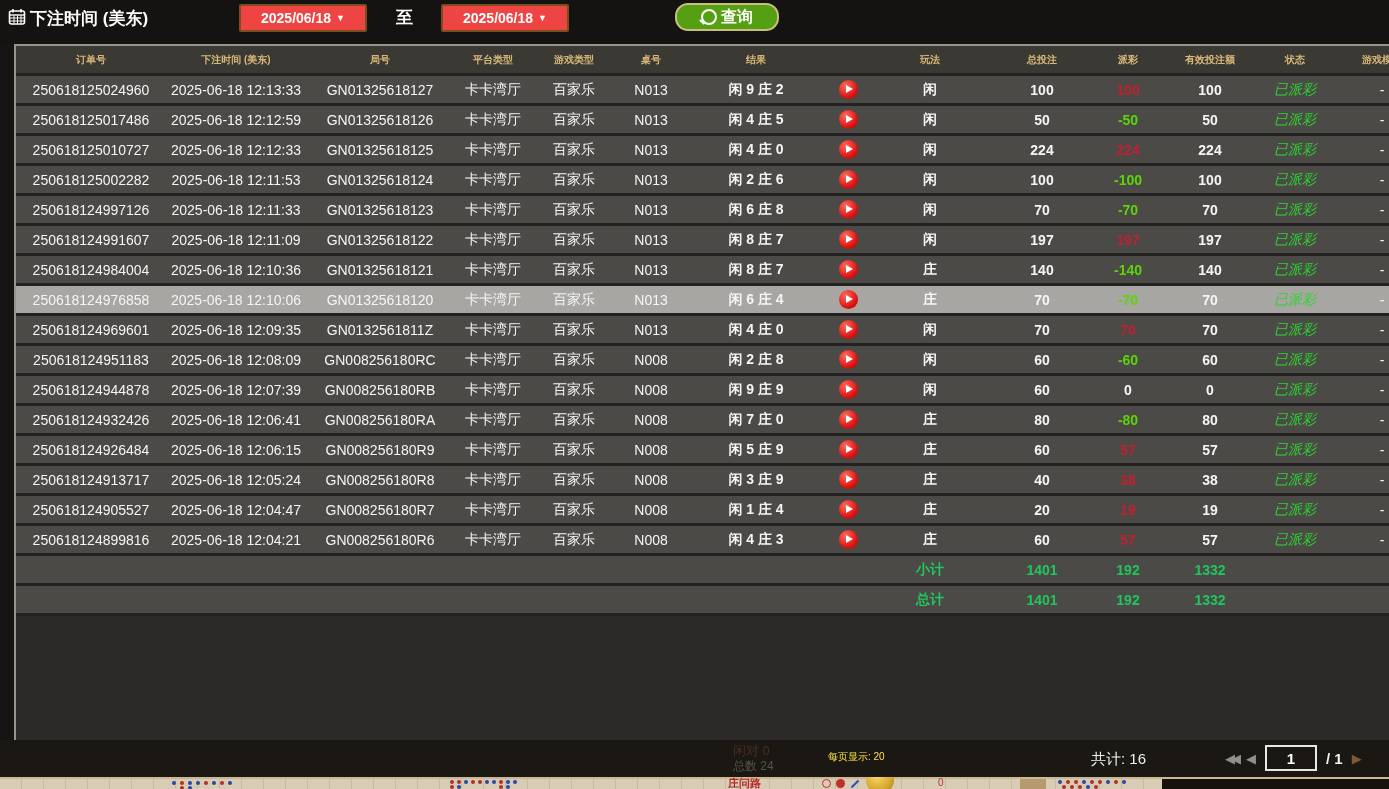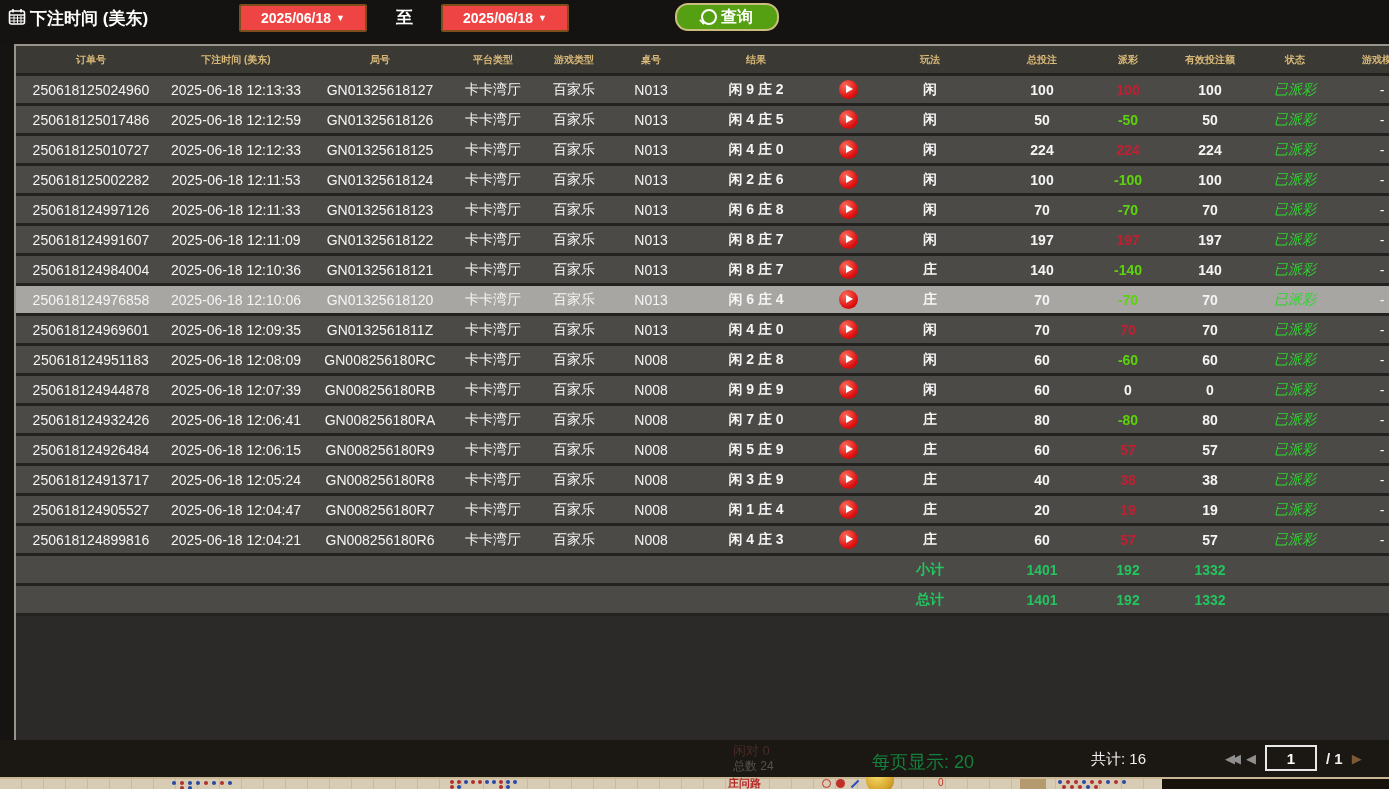--- a/index.html
+++ b/index.html
@@ -43,21 +43,21 @@
   .status-c{color:#2fd42f !important;font-style:italic;}
   .replay{position:relative;width:19px;height:19px;border-radius:50%;
           background:radial-gradient(circle at 35% 30%,#ff6a5a,#dc1010 65%,#a80808);cursor:pointer;}
   .replay i{position:absolute;left:7px;top:5px;width:0;height:0;border-left:7px solid #fff;
             border-top:4.5px solid transparent;border-bottom:4.5px solid transparent;}
   .total-row{height:27px;background:#4b4a47;border-bottom:3px solid #232220;}
   .total-row .tc{display:flex;align-items:center;justify-content:center;font-size:14px;font-weight:bold;color:#22c55e;}
 
   
   .footer{position:absolute;left:0;top:740px;width:100%;height:37px;background:#1b1712;z-index:10;}
-  .f-pagesize{position:absolute;left:872px;top:10px;font-size:18px;color:#15803d;}
+  .f-pagesize{position:absolute;left:828px;top:10px;font-size:10px;color:#fde047;}
   .f-count{position:absolute;left:1082px;top:10px;font-size:15px;color:#f0f0f0;margin-left:9px;}
   .pager{position:absolute;left:1225px;top:5px;display:flex;align-items:center;gap:9px;}
   .pg-arrow{font-size:13px;color:#8f8f8f;cursor:pointer;}
   .pg-first{letter-spacing:-4px;}
   .pg-next{color:#7d5a35;}
   .pg-input{width:44px;height:20px;background:transparent;border:2px solid #e8e8e8;color:#fff;
             font-size:15px;font-weight:bold;text-align:center;font-family:inherit;}
   .pg-total{font-size:15px;font-weight:bold;color:#f0f0f0;}
   .bleed-1{position:absolute;left:733px;top:2px;font-size:13px;color:#a05050;opacity:.35;}
   .bleed-2{position:absolute;left:733px;top:18px;font-size:12px;color:#bbb;opacity:.35;}

